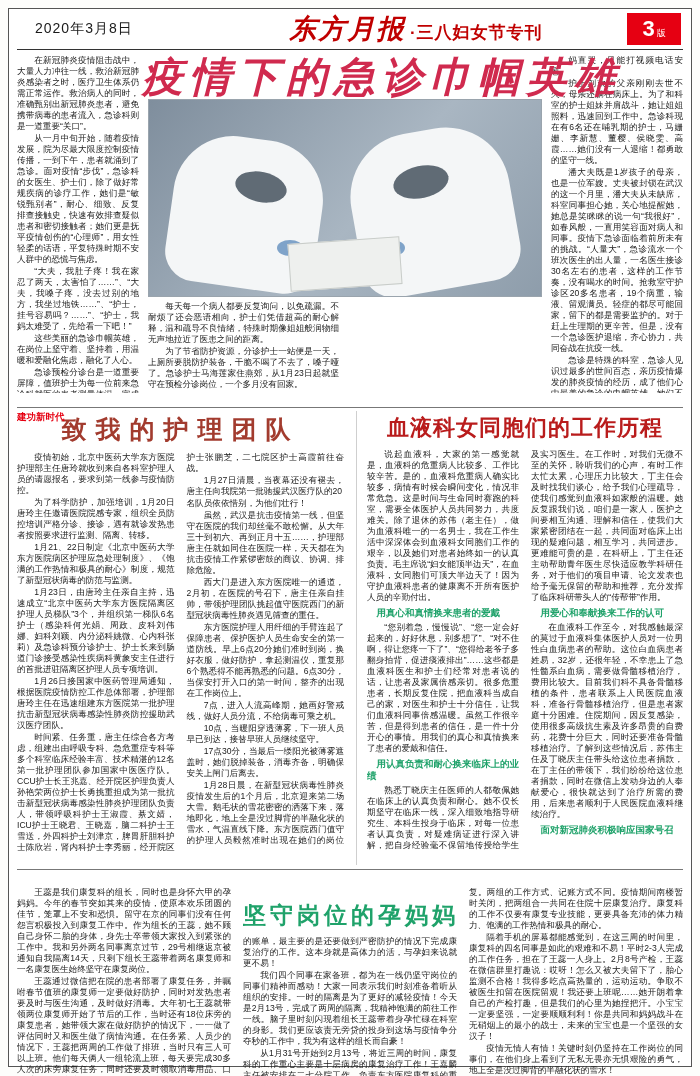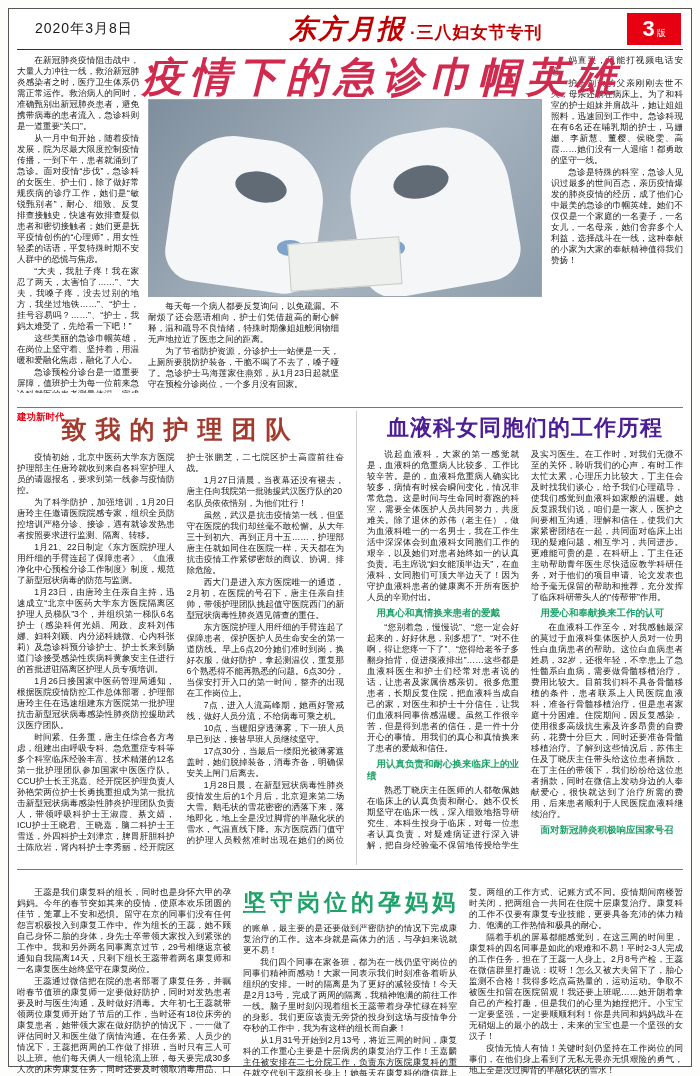--- a/index.html
+++ b/index.html
@@ -45,28 +45,28 @@
   .g1{left:128px;} .g2{right:136px;}
   .below-photo{margin-top:4px;column-count:2;column-gap:12px;height:92px;overflow:hidden;column-fill:auto;}
   
   .mid{border-top:1px solid #777;margin-top:4px;padding-top:3px;height:454px;
        display:grid;grid-template-columns:1fr 1fr;grid-gap:12px;}
   .art{position:relative;overflow:hidden;}
   .art-right{border-left:1px solid #cfcfcf;padding-left:10px;}
   .kicker{position:absolute;left:0;top:0;font-size:9.5px;font-weight:900;color:#e60012;}
   .art-title{margin:2px 0 6px 0;text-align:center;font-weight:900;}
   .t-nursing{font-size:25px;color:#a23b2e;letter-spacing:9px;}
-  .t-hema{font-size:22px;color:#4c1d95;letter-spacing:1px;}
+  .t-hema{font-size:22px;color:#b91c1c;letter-spacing:1px;}
   .twocol{column-count:2;column-gap:12px;height:404px;column-fill:auto;overflow:hidden;}
   
   .bot{border-top:1px solid #777;margin-top:4px;padding-top:17px;height:198px;
        display:grid;grid-template-columns:1fr 1fr 1fr;grid-gap:12px;}
   .bot-col{overflow:hidden;}
   .t-preg{font-size:23px;color:#1fa26a;font-weight:900;letter-spacing:4px;text-align:center;
-          margin:0 0 5px 0;white-space:nowrap;}
+          margin:13px 0 5px 0;white-space:nowrap;}
 </style>
 </head>
 <body>
 
 <div class="page">
   <div class="frame">
 
     <div class="hdr">
       <div class="hdr-date">2020年3月8日</div>
       <div class="hdr-mast">
@@ -103,34 +103,35 @@
         <div class="below-photo bodytext">
             <p class="para">每天每一个病人都要反复询问，以免疏漏。不耐烦了还会恶语相向，护士们凭借超高的耐心解释，温和疏导不良情绪，特殊时期像姐姐般润物细无声地拉近了医患之间的距离。</p>
             <p class="para">为了节省防护资源，分诊护士一站便是一天，上厕所要脱防护装备，干脆不喝了不去了，嗓子哑了。急诊护士马海莲家住燕郊，从1月23日起就坚守在预检分诊岗位，一个多月没有回家。</p>
           </div>
       </div>
 
       <div class="lead-col bodytext">
         <div>
             <p class="para">妈直哭，只能打视频电话安慰。</p>
             <p class="para">护士刘欢的父亲刚刚去世不久，母亲还躺在病床上。为了和科室的护士姐妹并肩战斗，她让姐姐照料，迅速回到工作中。急诊科现在有6名还在哺乳期的护士，马姗姗、李新慧、董樱、侯晓雯、高霞……她们没有一人退缩！都勇敢的坚守一线。</p>
+            <p class="para">潘大夫既是1岁孩子的母亲，也是一位军嫂。丈夫被封锁在武汉的这一个月里，潘大夫从未缺席，科室同事担心她，关心地提醒她，她总是笑眯眯的说一句“我很好”，如春风般，一直用笑容面对病人和同事。疫情下急诊面临着前所未有的挑战。“人量大”，急诊流水一个班次医生的出人量，一名医生接诊30名左右的患者，这样的工作节奏，没有喝水的时间。抢救室守护诊区20多名患者，19个病重，输液、留观满员。轻症的都尽可能回家，留下的都是需要监护的。对于赶上生理期的更辛苦。但是，没有一个急诊医护退缩，齐心协力，共同奋战在抗疫一线。</p>
             <p class="para">急诊是特殊的科室，急诊人见识过最多的世间百态，亲历疫情爆发的肺炎疫情的经历，成了他们心中最美的急诊的巾帼英雄。她们不仅仅是一个家庭的一名妻子，一名女儿，一名母亲，她们舍弃多个人利益，选择战斗在一线，这种奉献的小家为大家的奉献精神值得我们赞扬！</p>
           </div>
 
       </div>
     </div>
 
     <div class="mid">
       <div class="art">
         <div class="kicker">建功新时代</div>
         <h2 class="art-title t-nursing">致我的护理团队</h2>
         <div class="twocol bodytext">
             <p class="para">疫情初始，北京中医药大学东方医院护理部主任唐玲就收到来自各科室护理人员的请愿报名，要求到第一线参与疫情防控。</p>
             <p class="para">为了科学防护，加强培训，1月20日唐玲主任邀请医院院感专家，组织全员防控培训严格分诊、接诊，遇有就诊发热患者按照要求进行监测、隔离、转移。</p>
-            <p class="para">1月21、22日制定《东方医院护理人用纤细的手臂连起了保障患者》、《血液净化中心预检分诊工作制度》制度，规范了新型冠状病毒的防范与监测。</p>
+            <p class="para">1月21、22日制定《北京中医药大学东方医院病区护理应急处理制度》、《饱满的工作热情和极具的耐心》制度，规范了新型冠状病毒的防范与监测。</p>
             <p class="para">1月23日，由唐玲主任亲自主持，迅速成立“北京中医药大学东方医院隔离区护理人员梯队”3个，并组织第一梯队6名护士（感染科何光娟、周政、皮科刘伟娜、妇科刘颖、内分泌科姚微、心内科张莉）及急诊科预分诊护士、护士长来到肠道门诊接受感染性疾病科黄象安主任进行的首批进驻隔离区护理人员专项培训。</p>
             <p class="para">1月26日接国家中医药管理局通知，根据医院疫情防控工作总体部署，护理部唐玲主任在迅速组建东方医院第一批护理抗击新型冠状病毒感染性肺炎防控援助武汉医疗团队。</p>
             <p class="para">时间紧、任务重，唐主任综合各方考虑，组建出由呼吸专科、急危重症专科等多个科室临床经验丰富、技术精湛的12名第一批护理团队参加国家中医医疗队。CCU护士长王兆嘉、经开院区护理负责人孙艳荣两位护士长勇挑重担成为第一批抗击新型冠状病毒感染性肺炎护理团队负责人，带领呼吸科护士王淑霞、綦文婧，ICU护士王晓君、王晓嘉，脑二科护士王雪送，外四科护士刘津京，脾胃肝胆科护士陈欣岩，肾内科护士李秀丽，经开院区护士张鹏芝，二七院区护士高霞前往奋战。</p>
             <p class="para">1月27日清晨，当夜幕还没有褪去，唐主任向我院第一批驰援武汉医疗队的20</p>
             <p class="para cont">名队员依依惜别，为他们壮行！</p>
             <p class="para">虽然，武汉是抗击疫情第一线，但坚守在医院的我们却丝毫不敢松懈。从大年三十到初六、再到正月十五……，护理部唐主任就如同住在医院一样，天天都在为抗击疫情工作紧锣密鼓的商议、协调、排除危险。</p>
             <p class="para">西大门是进入东方医院唯一的通道，2月初，在医院的号召下，唐主任亲自挂帅，带领护理团队挑起值守医院西门的新型冠状病毒性肺炎遇见筛查的重任。</p>
             <p class="para">东方医院护理人用纤细的手臂连起了保障患者、保护医护人员生命安全的第一道防线。早上6点20分她们准时到岗，换好衣服，做好防护，拿起测温仪，重复那6个熟悉得不能再熟悉的问题。6点30分，当保安打开入口的第一时间，整齐的出现在工作岗位上。</p>
             <p class="para">7点，进入人流高峰期，她画好警戒线，做好人员分流，不给病毒可乘之机。</p>
             <p class="para">10点，当暖阳穿透薄雾，下一班人员早已到达，接替早班人员继续坚守。</p>

